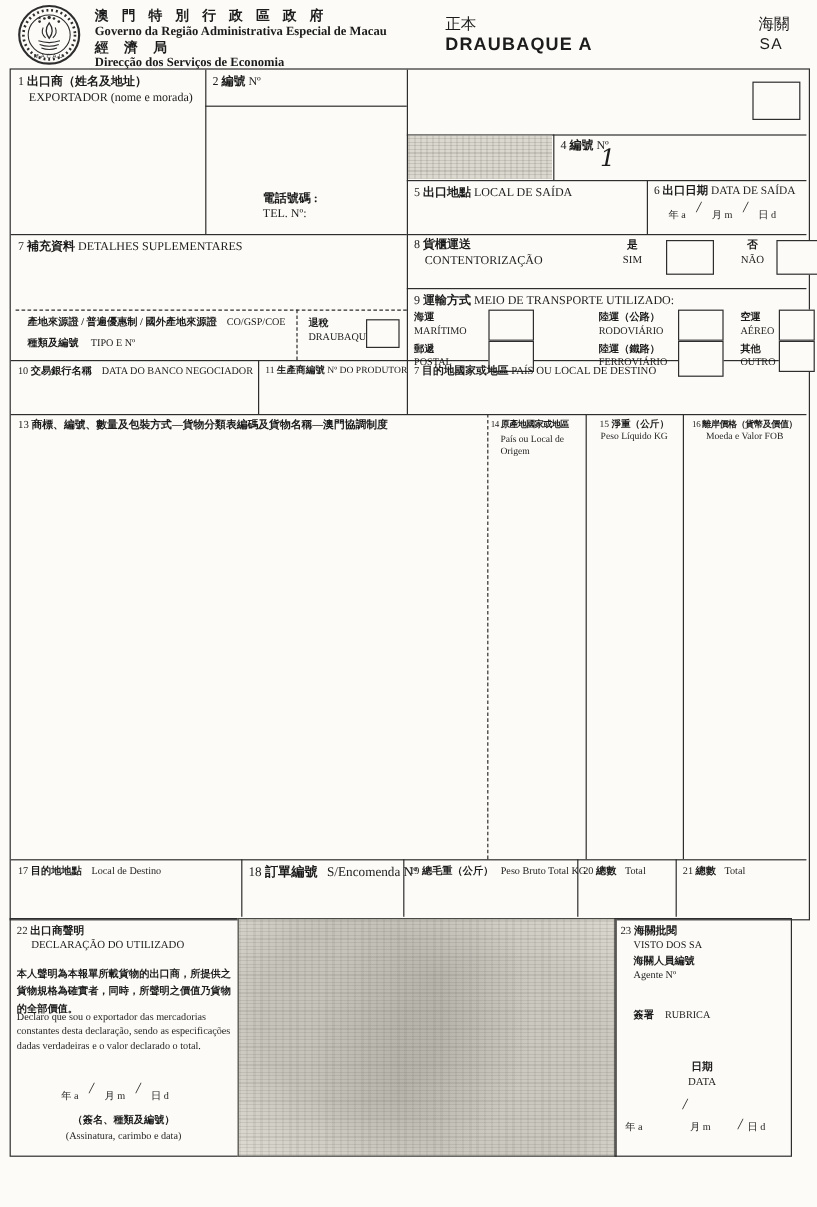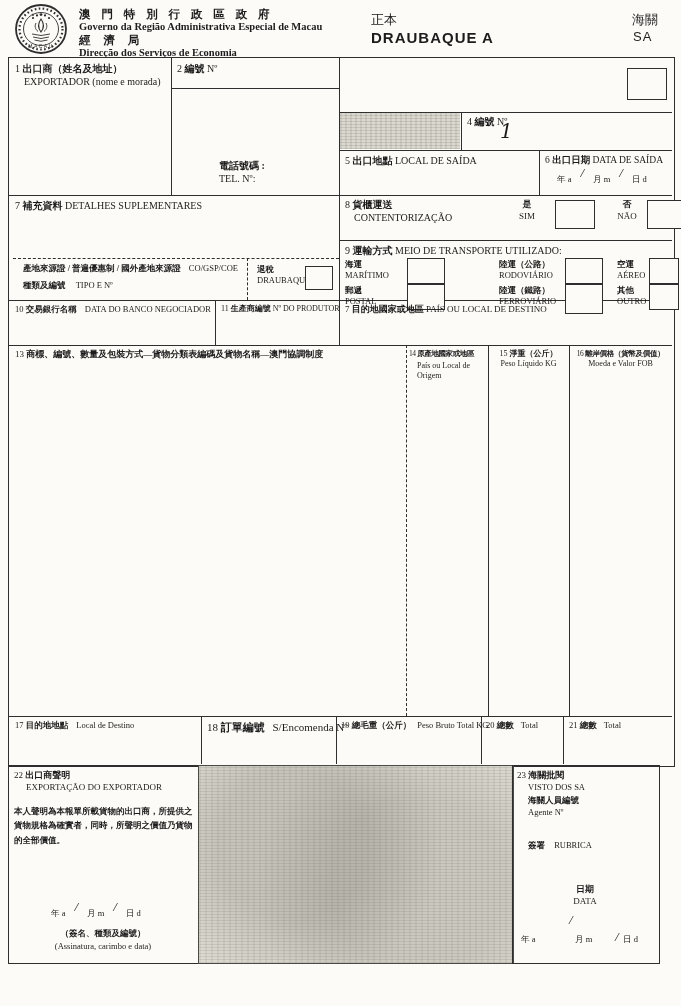--- a/index.html
+++ b/index.html
@@ -290,22 +290,23 @@
       <span style="margin-left:5px">Total</span>
     </div>
     <div class="fld" style="left:558px;top:676px;width:100px;height:28px"></div>
   </div>
 
   <div class="abs" style="left:8px;top:765px;width:190px;height:197px;border:1px solid #2e2e2e">
     <div class="lbl" style="left:5px;top:4px;font-size:9px">
       <span>22</span>
       <span class="zh">出口商聲明</span>
     </div>
-    <div class="lbl" style="left:17px;top:16px;font-size:9px">EXPORTAÇÃO DO EXPORTADOR</div>
+    <div class="lbl" style="left:17px;top:16px;font-size:9px">DECLARAÇÃO DO UTILIZADO</div>
     <div class="lbl wrap zh" style="left:5px;top:38px;width:180px;font-size:8.5px;line-height:1.7">本人聲明為本報單所載貨物的出口商，所提供之貨物規格為確實者，同時，所聲明之價值乃貨物的全部價值。</div>
+    <div class="lbl wrap" style="left:5px;top:76px;width:182px;font-size:8.5px;line-height:1.4">Declaro que sou o exportador das mercadorias constantes desta declaração, sendo as especificações dadas verdadeiras e o valor declarado o total.</div>
     <div class="daterow" style="left:42px;top:138px">
       <span>年 a</span>
       <span class="slash">/</span>
       <span>月 m</span>
       <span class="slash">/</span>
       <span>日 d</span>
     </div>
     <div class="lbl ctr zh" style="left:0;top:162px;width:188px;font-size:8.5px">（簽名、種類及編號）</div>
     <div class="lbl ctr" style="left:0;top:175px;width:188px;font-size:8.5px">(Assinatura, carimbo e data)</div>
   </div>

